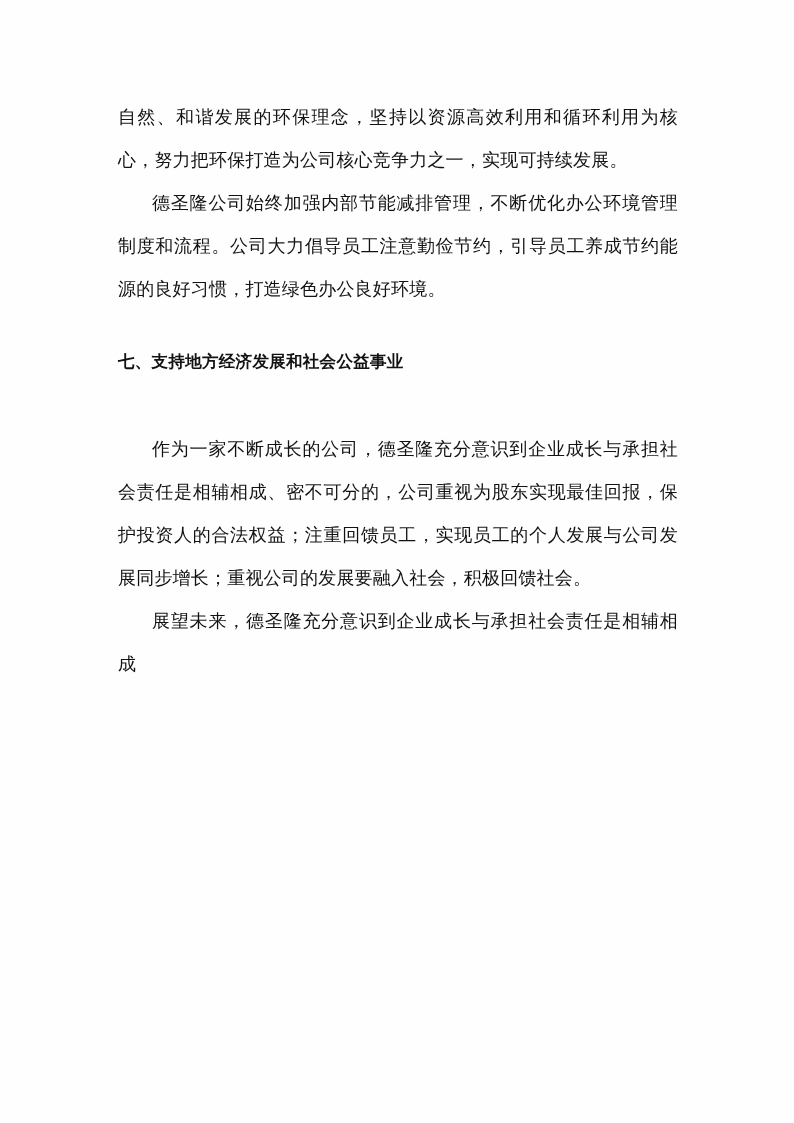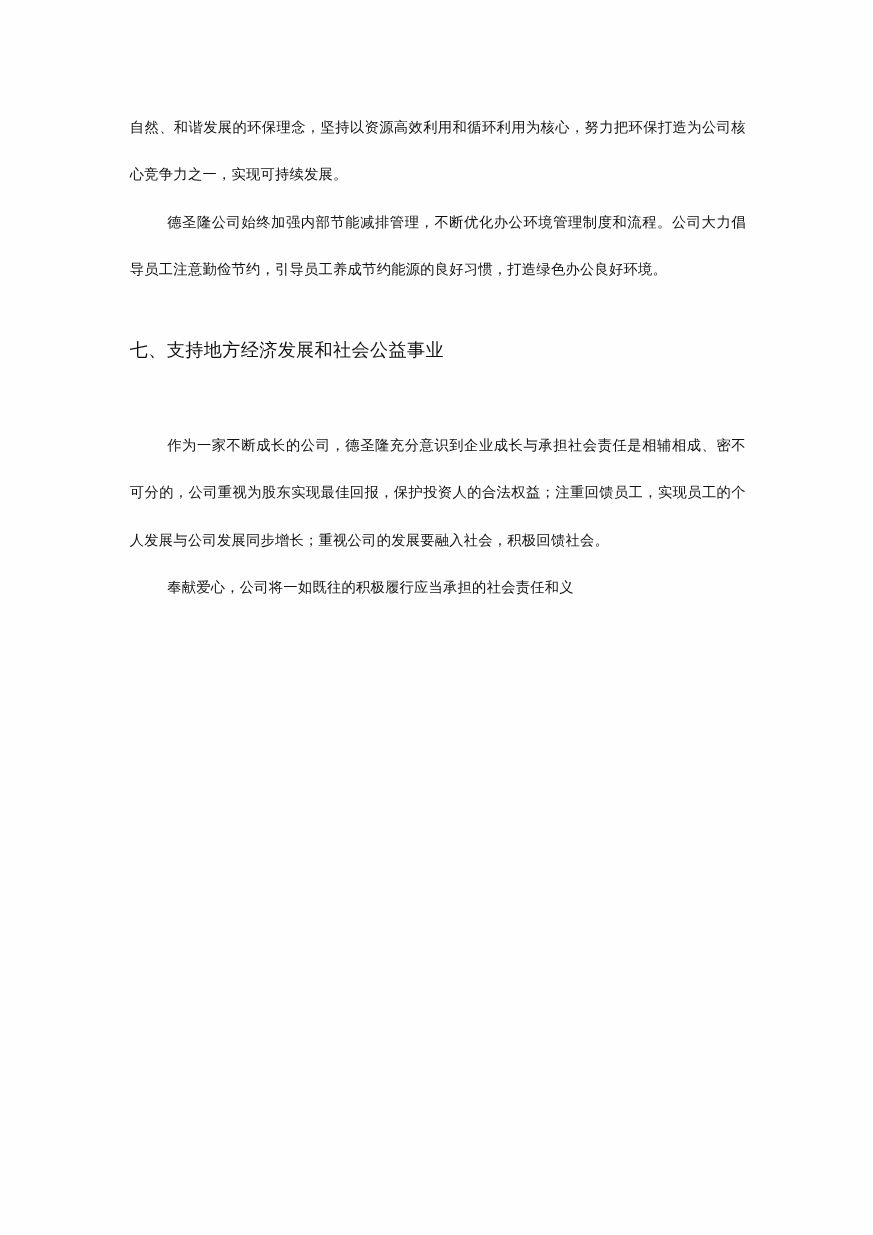--- a/index.html
+++ b/index.html
@@ -22,38 +22,38 @@
     height: 1123px;
     background: #fefefe;
   }
   .content {
     position: absolute;
     left: 118px;
     top: 95px;
     width: 560px;
   }
   .para {
-    font-size: 13px;
+    font-size: 18px;
     line-height: 43px;
     text-align: justify;
     text-justify: inter-ideograph;
     letter-spacing: 0.2px;
     margin: 0;
     color: #121212;
     font-family: "DejaVu Sans", "Liberation Sans", sans-serif;
   }
   .indent {
     text-indent: 34px;
   }
   .heading {
     font-size: 16.5px;
     line-height: 43px;
     margin: 0;
     color: #121212;
-    font-weight: 400;
+    font-weight: 700;
     letter-spacing: 0.3px;
   }
   .gap-md { height: 30px; }
   .gap-lg { height: 44px; }
 </style>
 </head>
 <body>
 
 <div class="page">
   <div class="content">
@@ -66,16 +66,16 @@
 
     <h2 class="heading">七、支持地方经济发展和社会公益事业</h2>
 
 
 
     <div class="gap-lg"></div>
 
 
     <p class="para indent">作为一家不断成长的公司，德圣隆充分意识到企业成长与承担社会责任是相辅相成、密不可分的，公司重视为股东实现最佳回报，保护投资人的合法权益；注重回馈员工，实现员工的个人发展与公司发展同步增长；重视公司的发展要融入社会，积极回馈社会。</p>
 
-    <p class="para indent">奉献爱心，公司将一如既往的积极履行应当承担的社会责任和义</p>
+    <p class="para indent">展望未来，德圣隆充分意识到企业成长与承担社会责任是相辅相成</p>
 
   </div>
 </div>
 
 </body></html>

